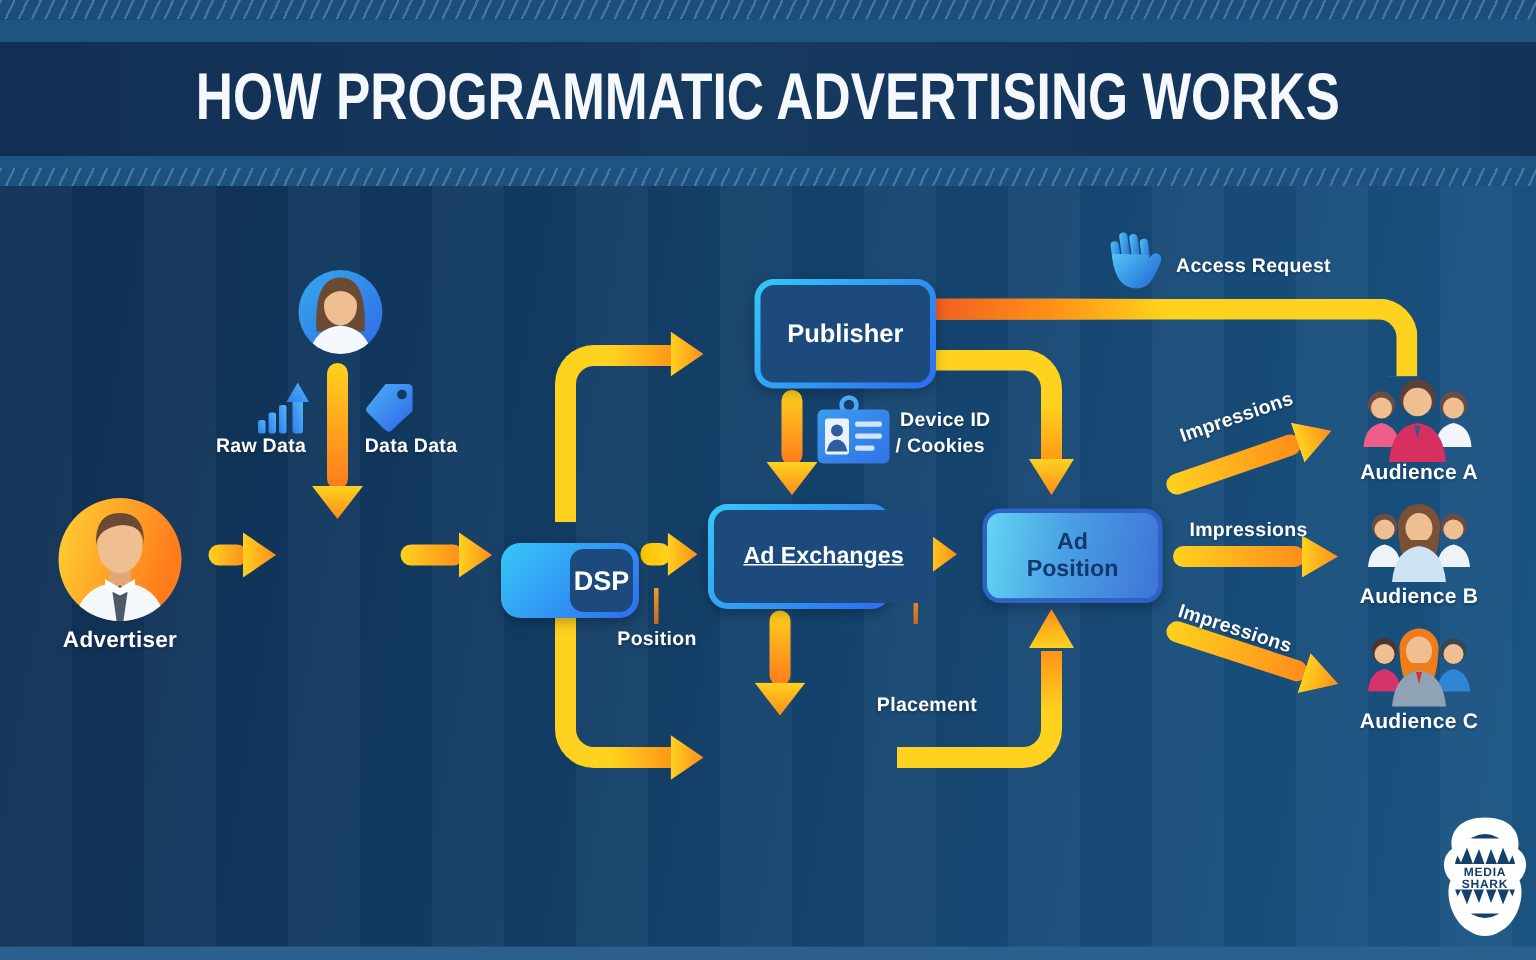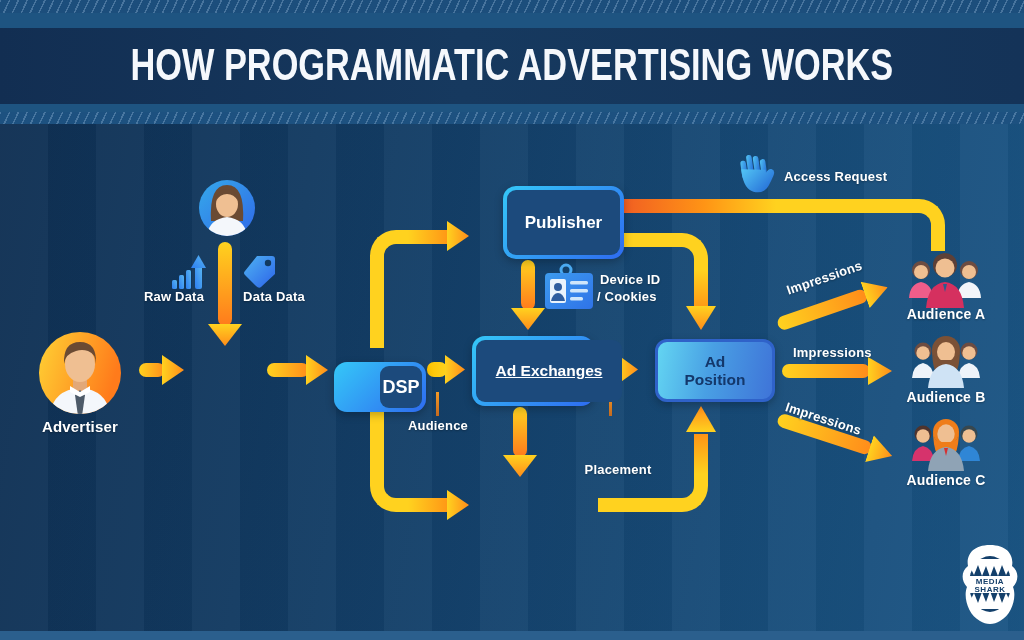--- a/index.html
+++ b/index.html
@@ -276,21 +276,21 @@
     <polygon points="12,16 12,24 16,32 20,22 24,33 28,23 32,34 36,23 40,33 44,22 48,32 52,24 52,16" fill="#ffffff"></polygon>
     <polygon points="12,66 12,58 16,50 20,60 24,49 28,59 32,48 36,59 40,49 44,60 48,50 52,58 52,66" fill="#ffffff"></polygon>
     <rect x="10" y="33" width="44" height="17" fill="#ffffff"></rect>
     <text x="32" y="41" text-anchor="middle" font-size="8" font-weight="bold" fill="#143f6a" letter-spacing="0.5">MEDIA</text>
     <text x="32" y="49" text-anchor="middle" font-size="8" font-weight="bold" fill="#143f6a" letter-spacing="0.5">SHARK</text>
   </svg>
 
   <div class="lbl lbl-c" style="left:30px;top:418px;width:100px;font-size:15px;">Advertiser</div>
   <div class="lbl lbl-c" style="left:132px;top:289px;width:84px;">Raw Data</div>
   <div class="lbl lbl-c" style="left:231px;top:289px;width:86px;">Data Data</div>
-  <div class="lbl lbl-c" style="left:398px;top:418px;width:80px;">Audience</div>
+  <div class="lbl lbl-c" style="left:398px;top:418px;width:80px;">Position</div>
   <div class="lbl lbl-c" style="left:573px;top:418px;width:90px;margin-top:44px;">Placement</div>
   <div class="lbl" style="left:600px;top:272px;">Device ID</div>
   <div class="lbl" style="left:597px;top:289px;">/ Cookies</div>
   <div class="lbl" style="left:784px;top:169px;">Access Request</div>
   <div class="lbl" style="left:787px;top:283px;transform:rotate(-19deg);transform-origin:0 50%;">Impressions</div>
   <div class="lbl" style="left:793px;top:345px;">Impressions</div>
   <div class="lbl" style="left:786px;top:399px;transform:rotate(18deg);transform-origin:0 50%;">Impressions</div>
   <div class="lbl lbl-c" style="left:896px;top:306px;width:100px;font-size:14px;">Audience A</div>
   <div class="lbl lbl-c" style="left:896px;top:389px;width:100px;font-size:14px;">Audience B</div>
   <div class="lbl lbl-c" style="left:896px;top:472px;width:100px;font-size:14px;">Audience C</div>

